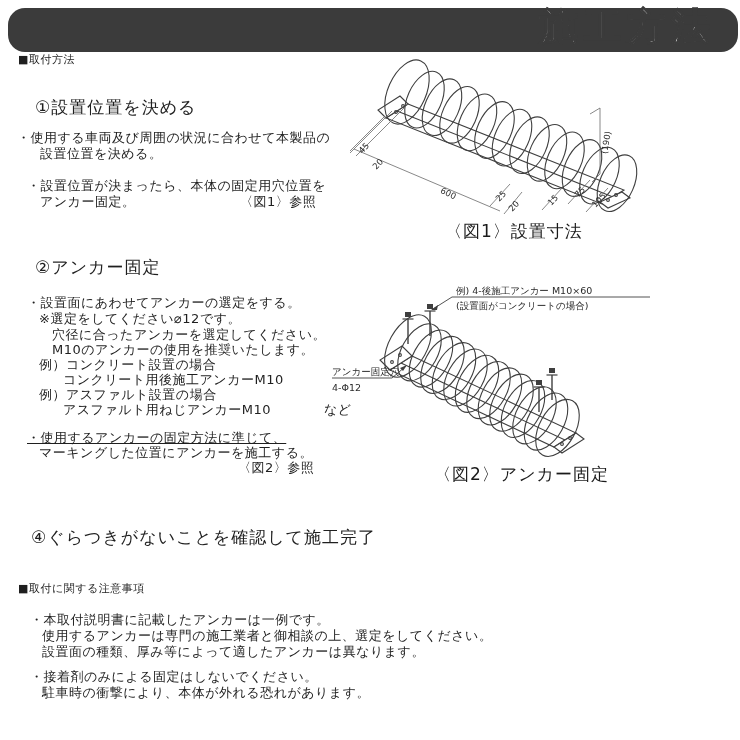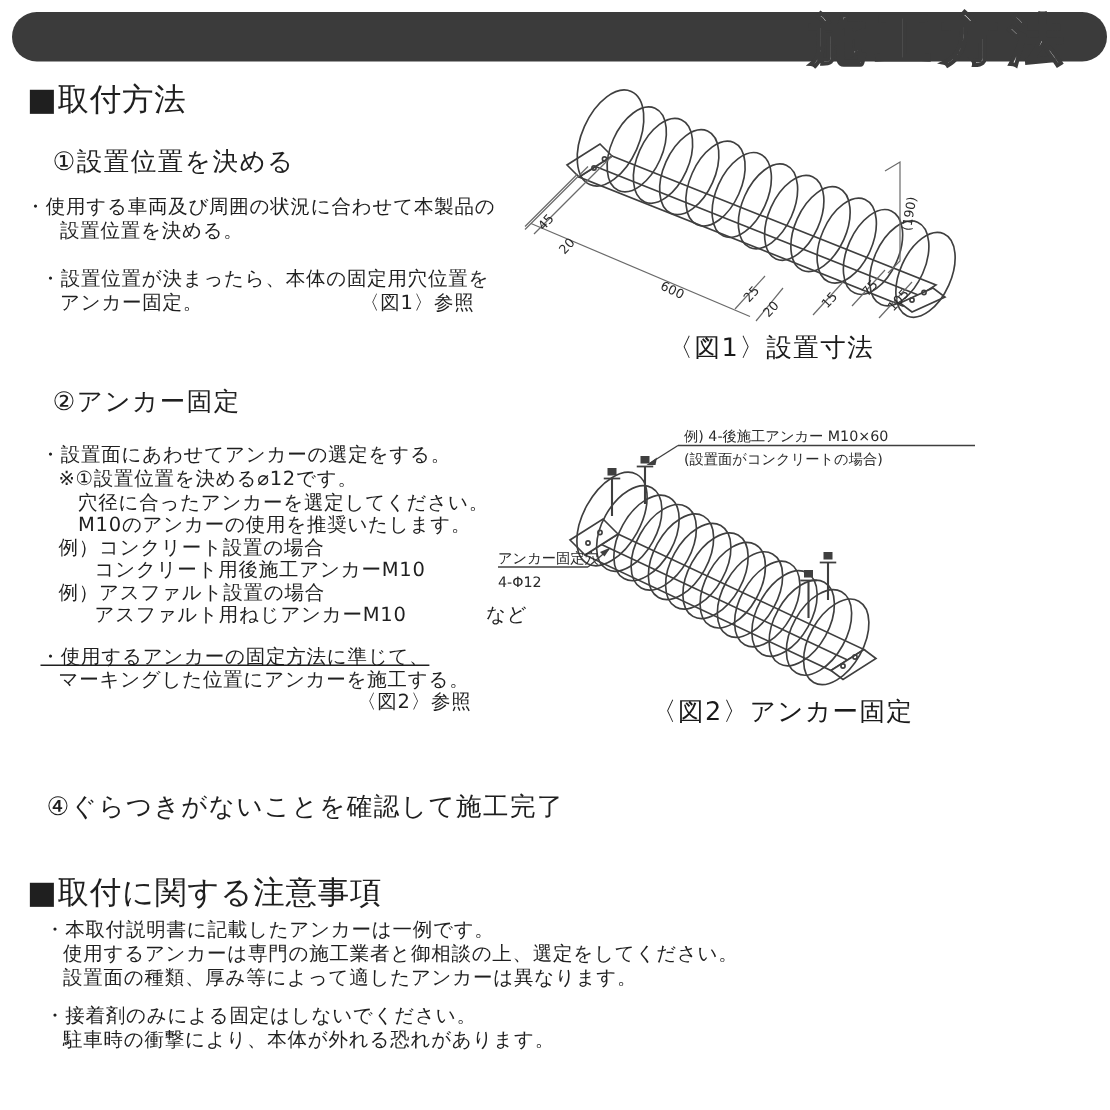--- a/index.html
+++ b/index.html
@@ -2,31 +2,31 @@
 <html><head>
 <meta charset="utf-8">
 <style>
   html,body{margin:0;padding:0;}
   body{
     width:740px;height:740px;position:relative;background:#ffffff;
     font-family:"DejaVu Sans","Liberation Sans",sans-serif;
     overflow:hidden;
   }
   .banner{
-    position:absolute;left:8px;top:8px;right:2px;height:33px;
+    position:absolute;left:8px;top:8px;right:2px;height:44px;
     background:#3b3b3b;border-radius:17px;
   }
   .banner-title{
     position:absolute;right:22px;top:-6px;
     font-size:37px;font-weight:bold;color:#ffffff;letter-spacing:7px;
     -webkit-text-stroke:1.5px #3b3b3b;white-space:nowrap;
   }
   .t{position:absolute;white-space:nowrap;color:#1f1f1f;letter-spacing:0.5px;}
   .s13{font-size:13px;}
-  .s15{font-size:21px;}
+  .s15{font-size:11px;}
   .s17{font-size:17px;letter-spacing:1px;}
   .cap{font-size:17px;letter-spacing:1px;color:#1a1a1a;}
   svg{position:absolute;overflow:visible;}
   svg text{font-family:"DejaVu Sans","Liberation Sans",sans-serif;fill:#2a2a2a;}
   .dim{font-size:8.5px;}
   .lbl{font-size:9.5px;}
 </style>
 </head>
 <body>
 
@@ -96,21 +96,21 @@
     <text class="dim" x="205" y="146" transform="rotate(-47 205 146)">15</text>
     <text class="dim" x="232" y="138" transform="rotate(-47 232 138)">75</text>
     <text class="dim" x="251" y="146" transform="rotate(-47 251 146)">105</text>
     <text class="dim" x="259" y="87" transform="rotate(-80 259 87)">(190)</text>
   </g>
 </svg>
 <div class="t cap" style="left:445px;top:220px;">〈図1〉設置寸法</div>
 
 <div class="t s17" style="left:35px;top:256px;">②アンカー固定</div>
 <div class="t s13" style="left:27px;top:294px;">・設置面にあわせてアンカーの選定をする。</div>
-<div class="t s13" style="left:39px;top:310px;">※①設置位置を決める⌀12です。</div>
+<div class="t s13" style="left:39px;top:310px;">※選定をしてください⌀12です。</div>
 <div class="t s13" style="left:52px;top:326px;">穴径に合ったアンカーを選定してください。</div>
 <div class="t s13" style="left:52px;top:341px;">M10のアンカーの使用を推奨いたします。</div>
 <div class="t s13" style="left:39px;top:356px;">例）コンクリート設置の場合</div>
 <div class="t s13" style="left:63px;top:371px;">コンクリート用後施工アンカーM10</div>
 <div class="t s13" style="left:39px;top:386px;">例）アスファルト設置の場合</div>
 <div class="t s13" style="left:63px;top:401px;">アスファルト用ねじアンカーM10</div>
 <div class="t s13" style="left:324px;top:401px;">など</div>
 <div class="t s13" style="left:27px;top:429px;text-decoration:underline;">・使用するアンカーの固定方法に準じて、</div>
 <div class="t s13" style="left:39px;top:444px;">マーキングした位置にアンカーを施工する。</div>
 <div class="t s13" style="left:238px;top:459px;">〈図2〉参照</div>

